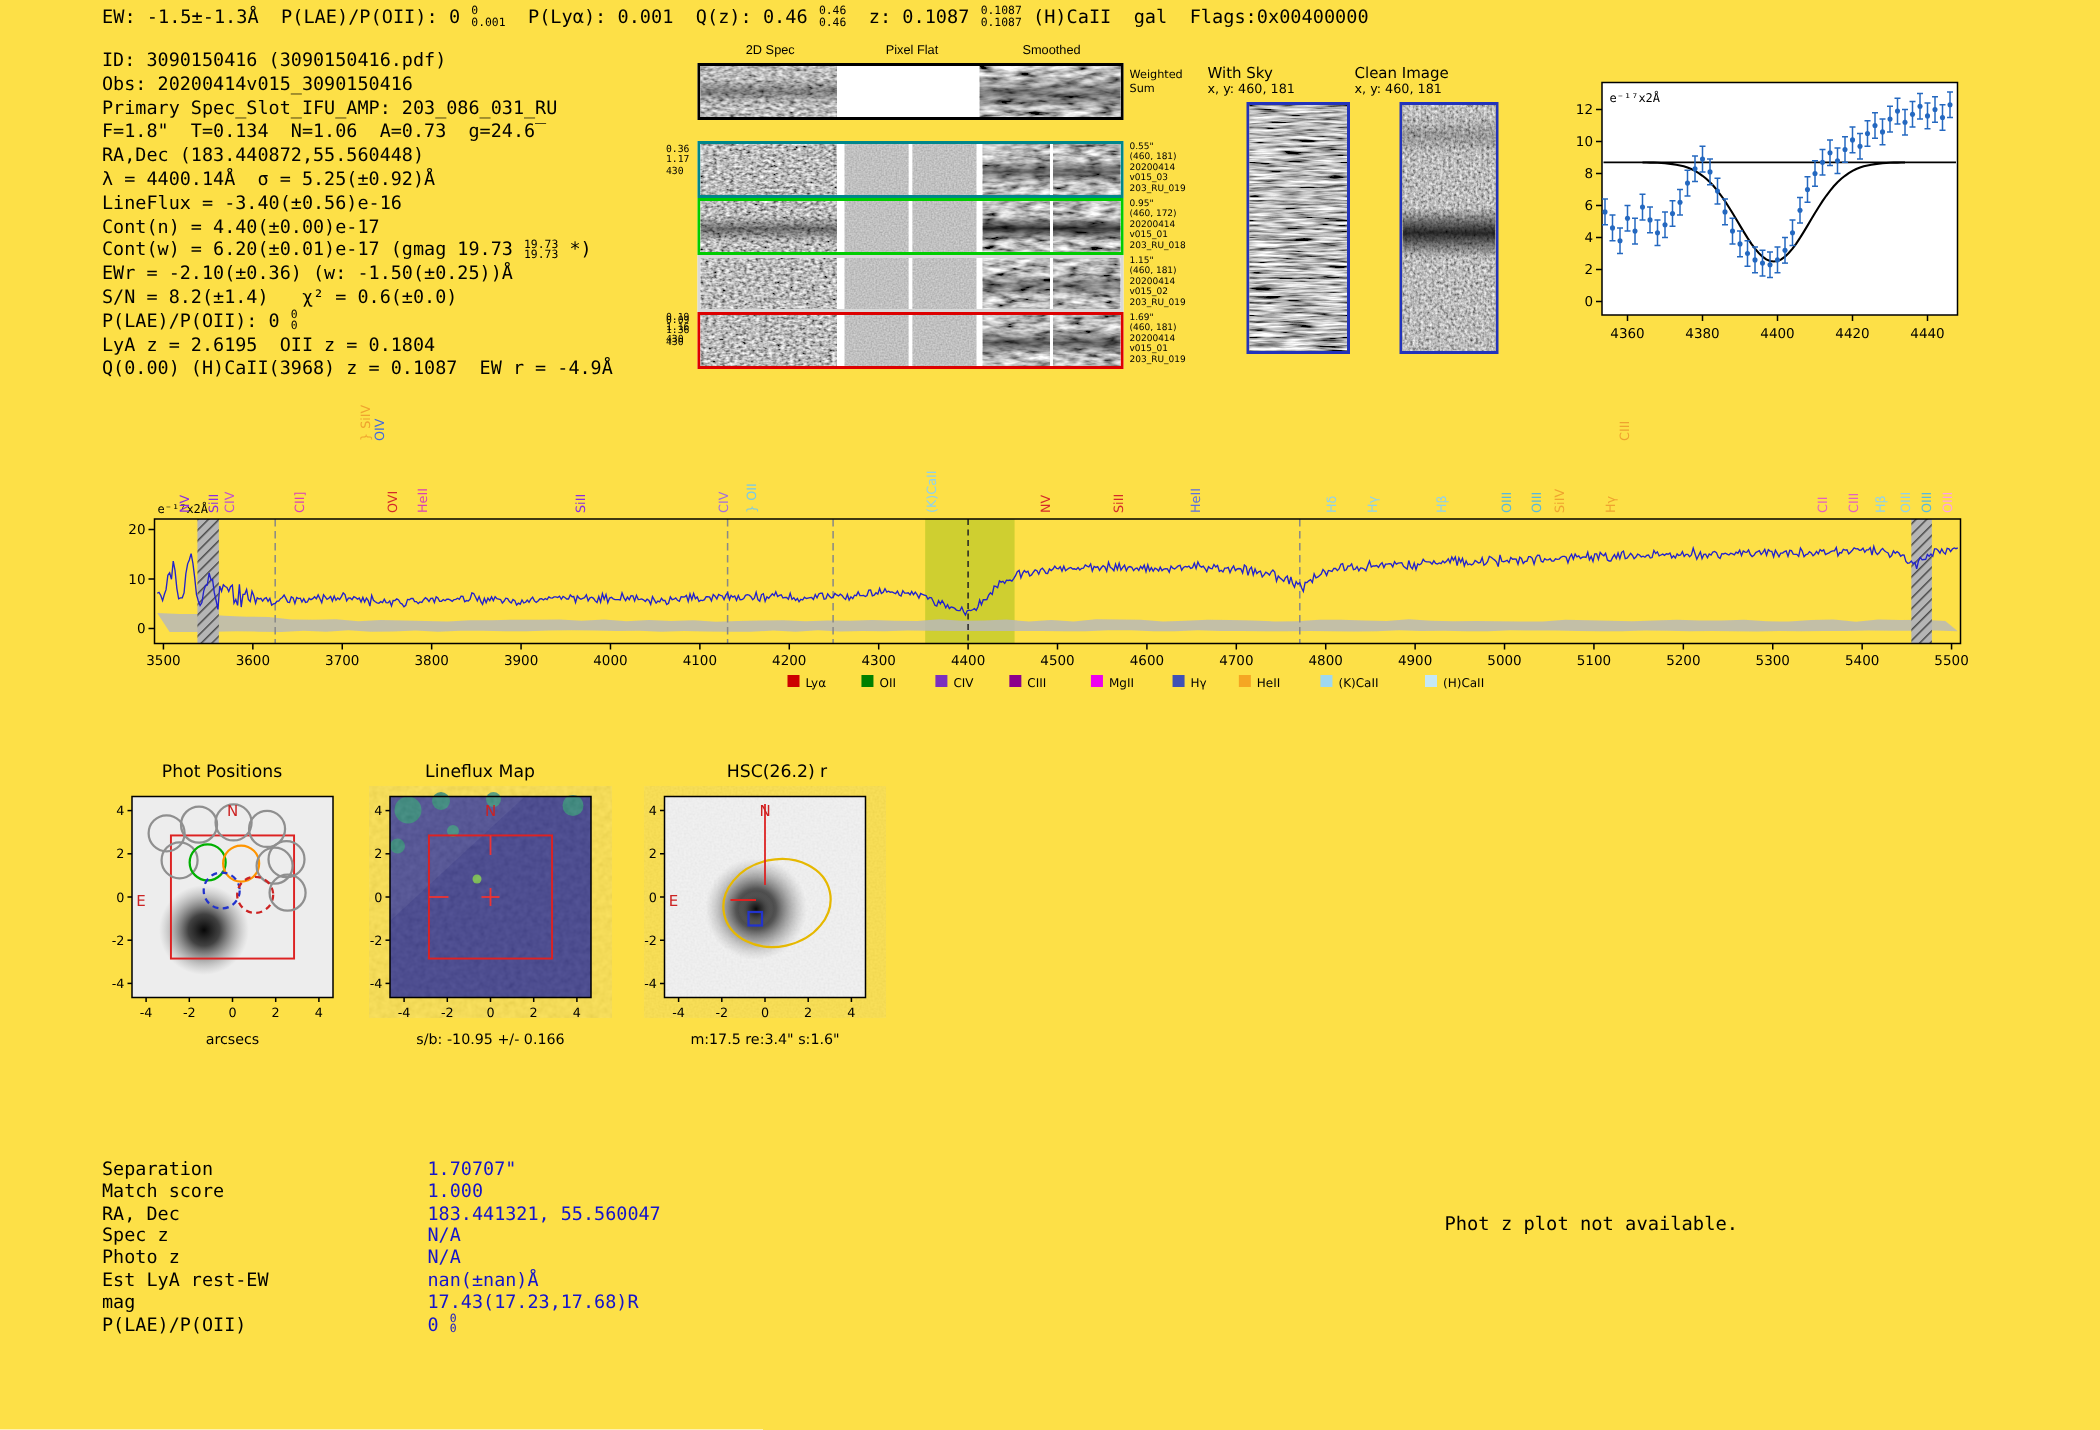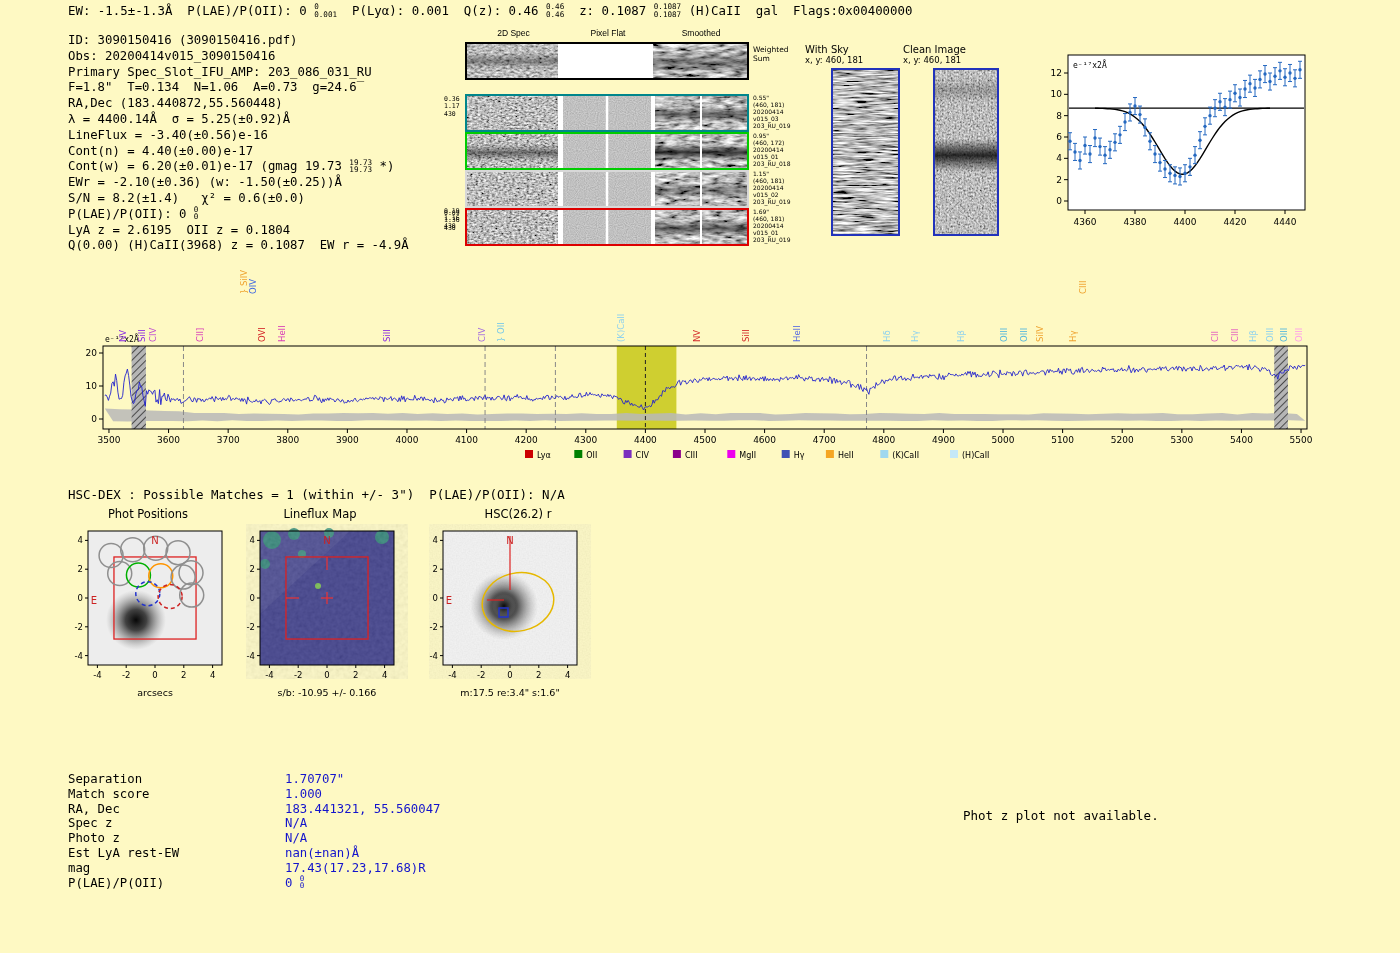--- a/index.html
+++ b/index.html
@@ -1,16 +1,16 @@
 <!DOCTYPE html>
 <html><head>
 <meta charset="utf-8">
 <style>
   html,body{margin:0;padding:0;background:#fff;}
-  #page{position:relative;width:1400px;height:953px;background:#fef9c3;overflow:hidden;
+  #page{position:relative;width:1400px;height:953px;background:#fde047;overflow:hidden;
         font-family:"DejaVu Sans Mono","Liberation Mono",monospace;color:#000;}
   .abs{position:absolute;}
   .mono{font-family:"DejaVu Sans Mono","Liberation Mono",monospace;white-space:pre;}
   .hdr{font-size:12.4px;line-height:15px;}
   .iline{height:15.8px;font-size:12.3px;white-space:pre;}
   .frac{display:inline-flex;flex-direction:column;align-items:flex-start;
         font-size:7.6px;line-height:7.2px;vertical-align:middle;transform:translateY(-1px);}
   .c2dtitle{font-size:8.5px;text-align:center;font-family:Liberation Sans, sans-serif;}
   .rlabel{font-size:6.5px;line-height:7.4px;text-align:left;white-space:pre-line;}
   .ann{font-size:6px;line-height:6.9px;white-space:pre-line;font-family:"DejaVu Sans",sans-serif;}
@@ -770,21 +770,20 @@
       <rect x="696.6999999999999" y="192" width="8" height="8" fill="#3f51b5"></rect>
       <text x="708.6999999999999" y="200" font-size="8" fill="#000" font-family="DejaVu Sans, Liberation Sans, sans-serif" text-anchor="start">Hγ</text>
       <rect x="740.9" y="192" width="8" height="8" fill="#f5a623"></rect>
       <text x="752.9" y="200" font-size="8" fill="#000" font-family="DejaVu Sans, Liberation Sans, sans-serif" text-anchor="start">HeII</text>
       <rect x="795.3" y="192" width="8" height="8" fill="#9fd8ef"></rect>
       <text x="807.3" y="200" font-size="8" fill="#000" font-family="DejaVu Sans, Liberation Sans, sans-serif" text-anchor="start">(K)CaII</text>
       <rect x="865" y="192" width="8" height="8" fill="#c5e8f7"></rect>
       <text x="877" y="200" font-size="8" fill="#000" font-family="DejaVu Sans, Liberation Sans, sans-serif" text-anchor="start">(H)CaII</text>
     </svg>
 
-  <div class="abs mono bigline" style="left:68px;top:487px;">HSC-DEX : Possible Matches = 1 (within +/- 3")  P(LAE)/P(OII): N/A</div>
 
   <div class="abs ctitle" style="left:60px;top:507px;width:176px;">Phot Positions</div>
   <div class="abs ctitle" style="left:232px;top:507px;width:176px;">Lineflux Map</div>
   <div class="abs ctitle" style="left:430px;top:507px;width:176px;">HSC(26.2) r</div>
 
   <svg id="fiberplot" class="abs" style="left:60px;top:524px;" width="176" height="186">
       <defs>
         <radialGradient id="fblob">
           <stop offset="0" stop-color="#070707"></stop>
           <stop offset="0.35" stop-color="#2e2e2e" stop-opacity="0.9"></stop>

